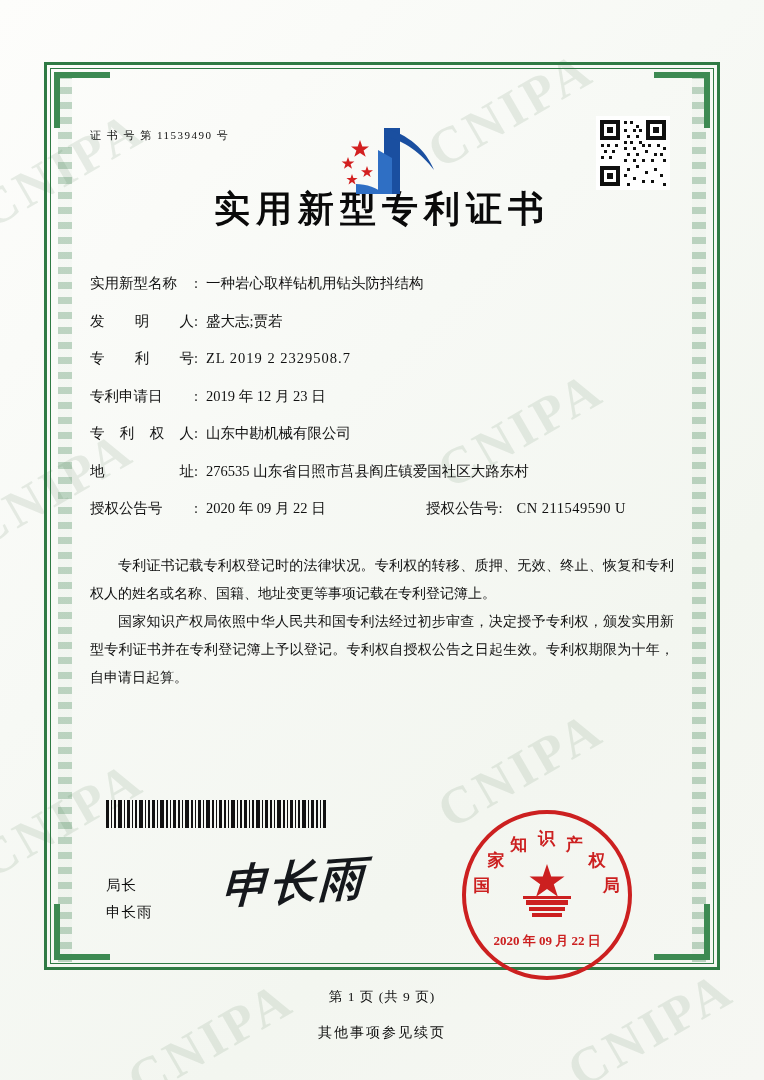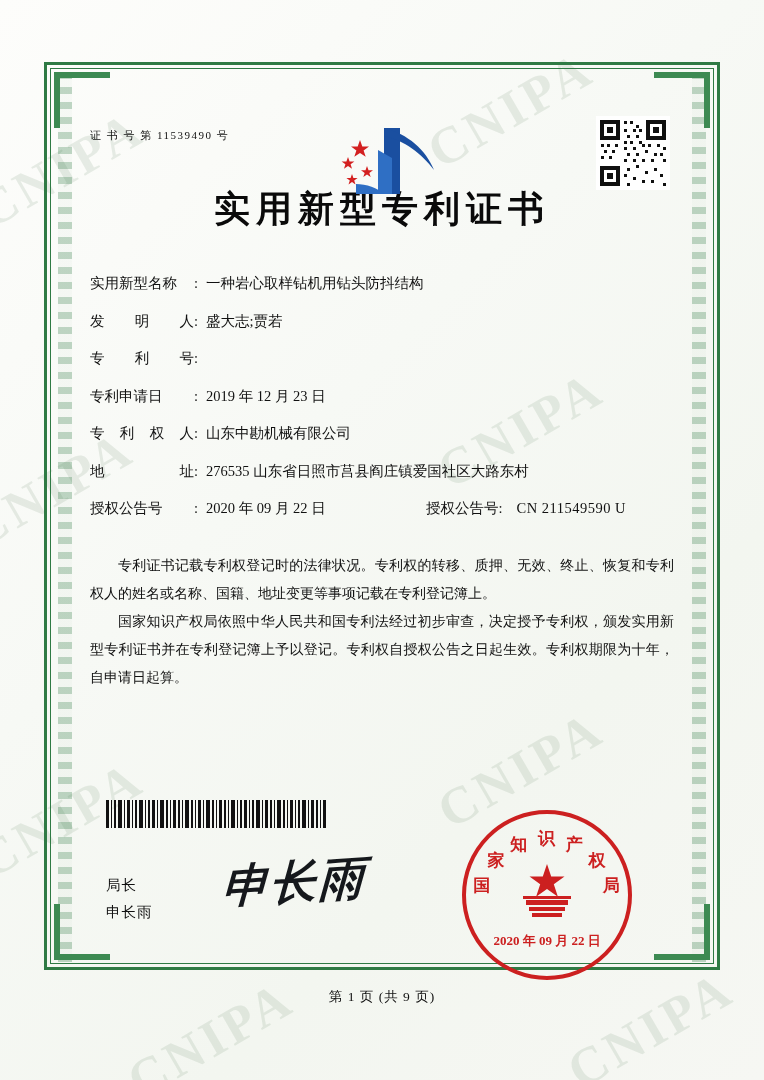--- a/index.html
+++ b/index.html
@@ -379,20 +379,21 @@
         <div class="field-value">盛大志;贾若</div>
       </div>
 
       <div class="field-row">
         <div class="field-label spread">
           <span>专</span>
           <span>利</span>
           <span>号</span>
         </div>
         <div class="field-colon">:</div>
+        <div class="field-value mono">ZL 2019 2 2329508.7</div>
       </div>
 
       <div class="field-row">
         <div class="field-label">专利申请日</div>
         <div class="field-colon">:</div>
         <div class="field-value">2019 年 12 月 23 日</div>
       </div>
 
       <div class="field-row">
         <div class="field-label spread">
@@ -517,13 +518,14 @@
             <rect x="13" y="38" width="48" height="3"></rect>
           </g>
         </svg>
       </div>
       <div id="seal-date">2020 年 09 月 22 日</div>
     </div>
 
     <div id="page-num">第 1 页 (共 9 页)</div>
   </div>
 
+  <div id="footer-note">其他事项参见续页</div>
 </div>
 
 </body></html>

